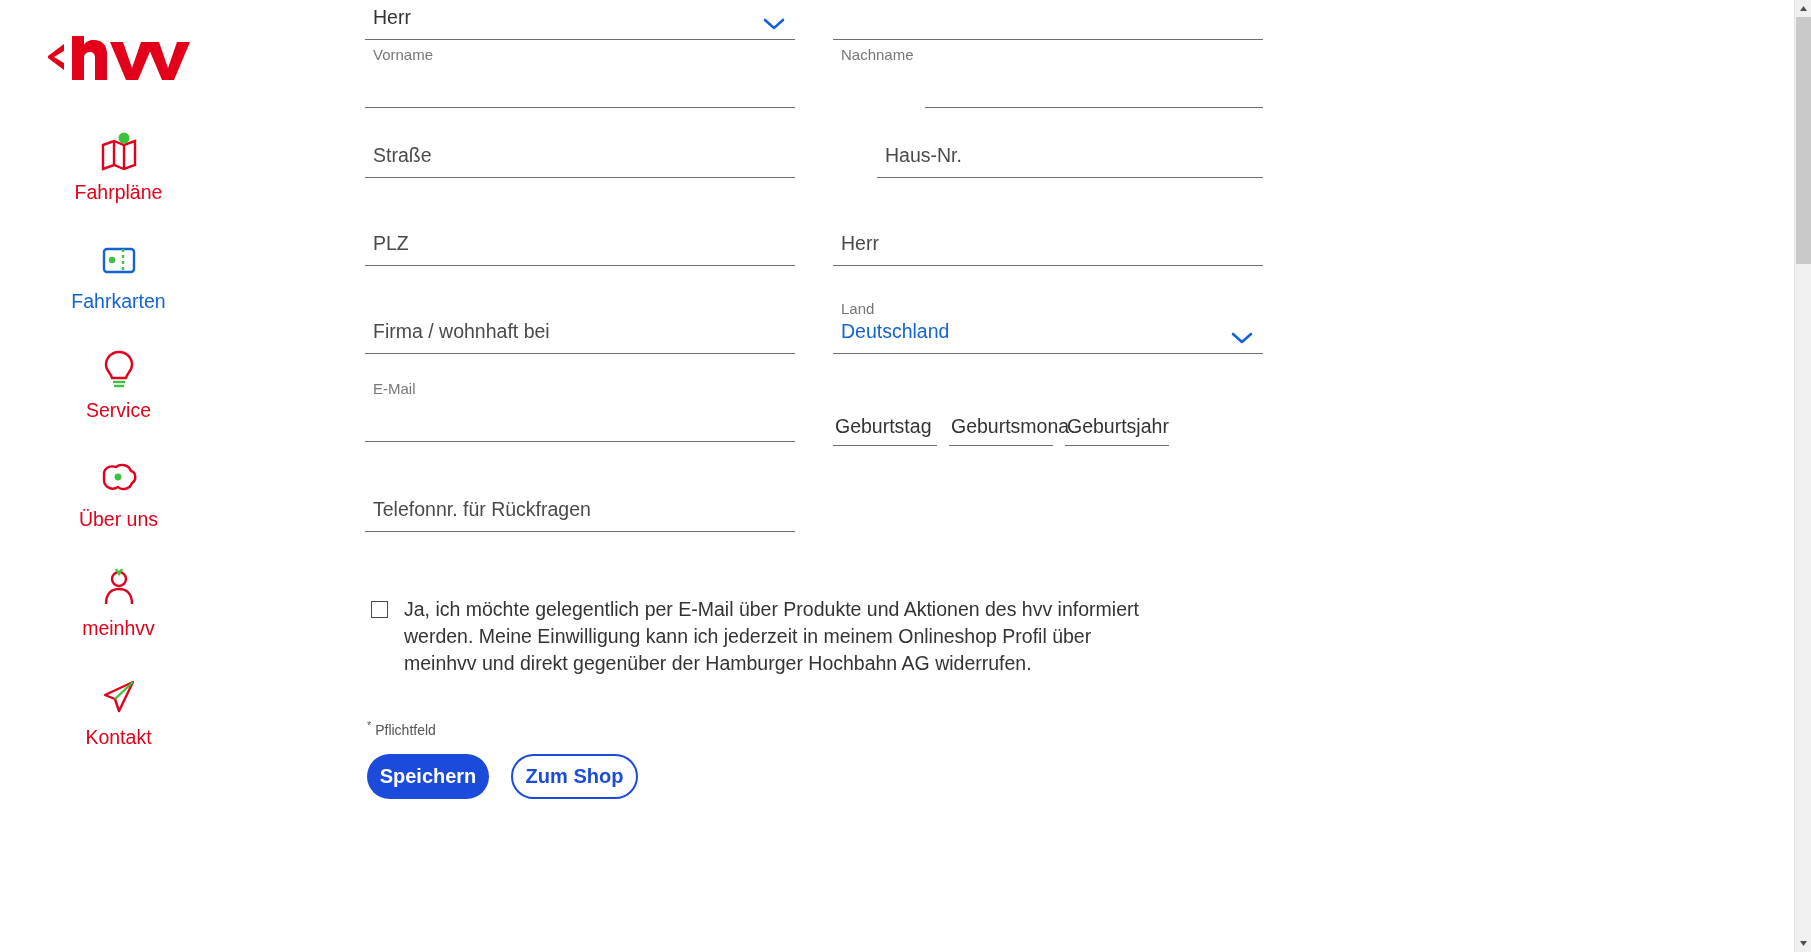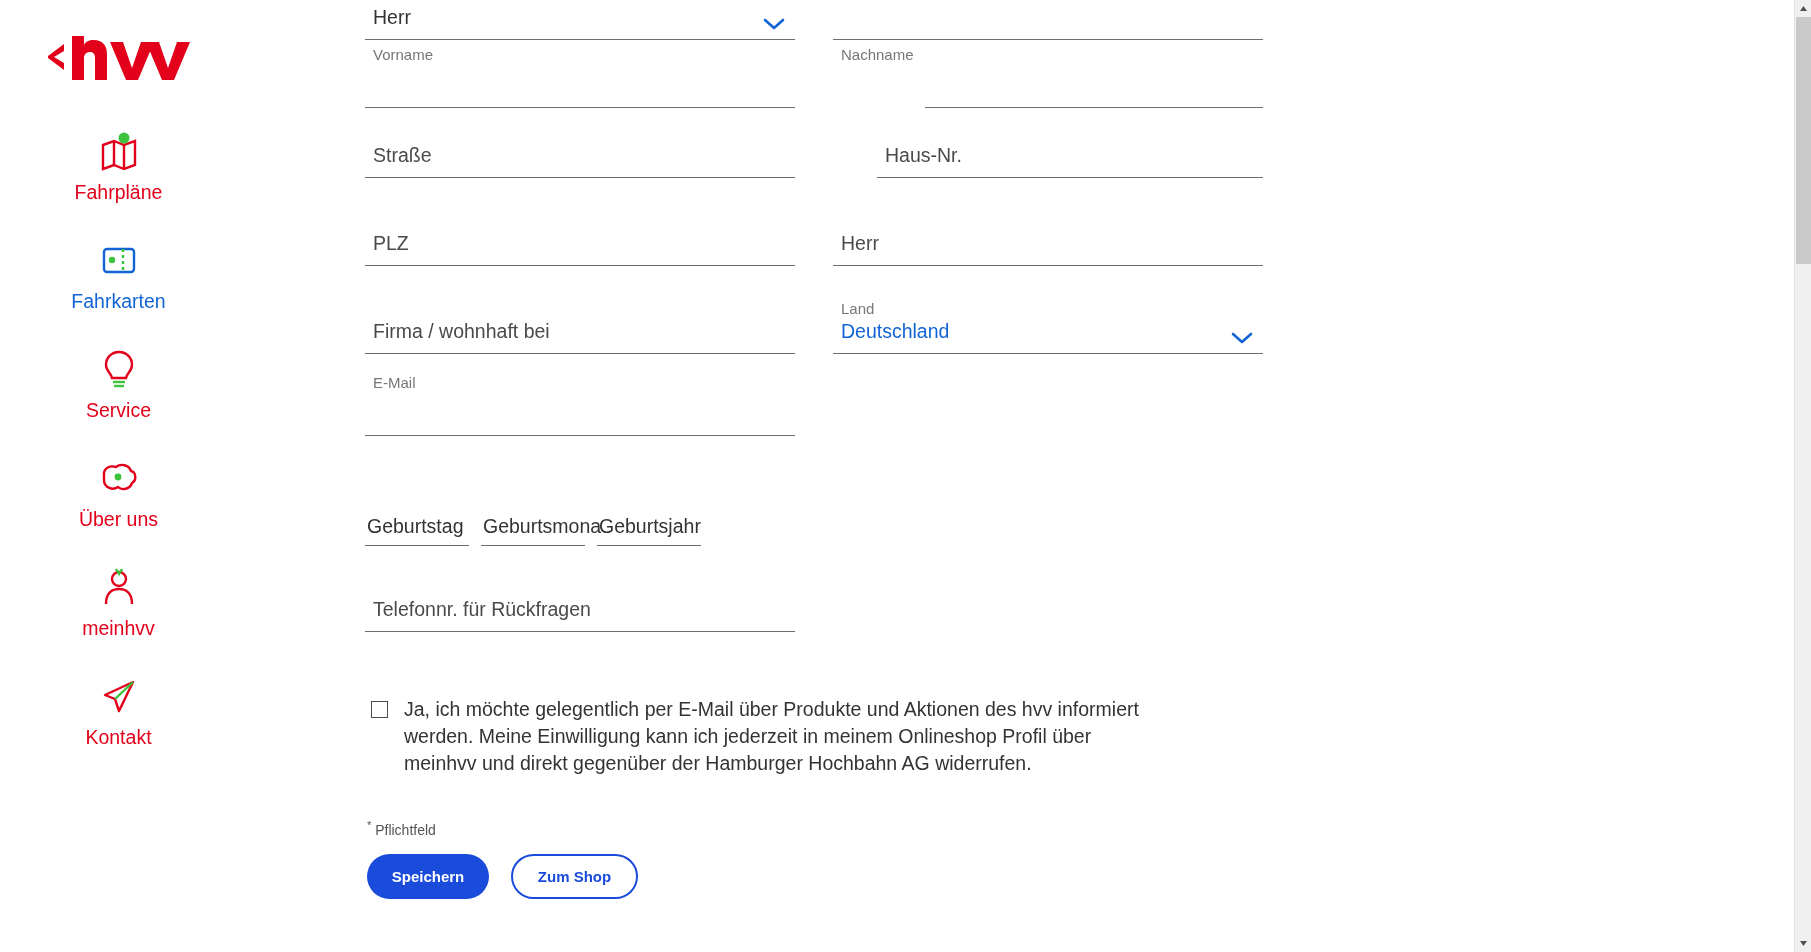--- a/index.html
+++ b/index.html
@@ -181,21 +181,21 @@
     gap: 22px;
     margin-top: 16px;
     padding-left: 2px;
   }
   .btn {
     height: 45px;
     border-radius: 23px;
     display: flex;
     align-items: center;
     justify-content: center;
-    font-size: 15px;
+    font-size: 20px;
     font-weight: bold;
     cursor: pointer;
     font-family: "Liberation Sans", sans-serif;
   }
   .btn-primary {
     background: #1b4bdb;
     color: #ffffff;
     width: 122px;
   }
   .btn-secondary {
@@ -405,21 +405,21 @@
             <span class="chev">
               <svg width="22" height="14" viewBox="0 0 22 14">
                   <path d="M2 3 L11 11 L20 3" fill="none" stroke="#1264d4" stroke-width="2.6" stroke-linecap="round" stroke-linejoin="round"></path>
                 </svg>
             </span>
             <div class="underline"></div>
           </div>
         </div>
       </div>
 
-      <div class="row" style="margin-top:14px;flex-direction:column;">
+      <div class="row" style="margin-top:20px;">
         <div class="col">
           <div class="field" style="height:68px;">
             <span class="flabel">E-Mail</span>
             <span class="fvalue"></span>
             <div class="underline"></div>
           </div>
         </div>
         <div class="col">
           <div class="bday-row" style="margin-top:32px;">
             <div class="bday">

